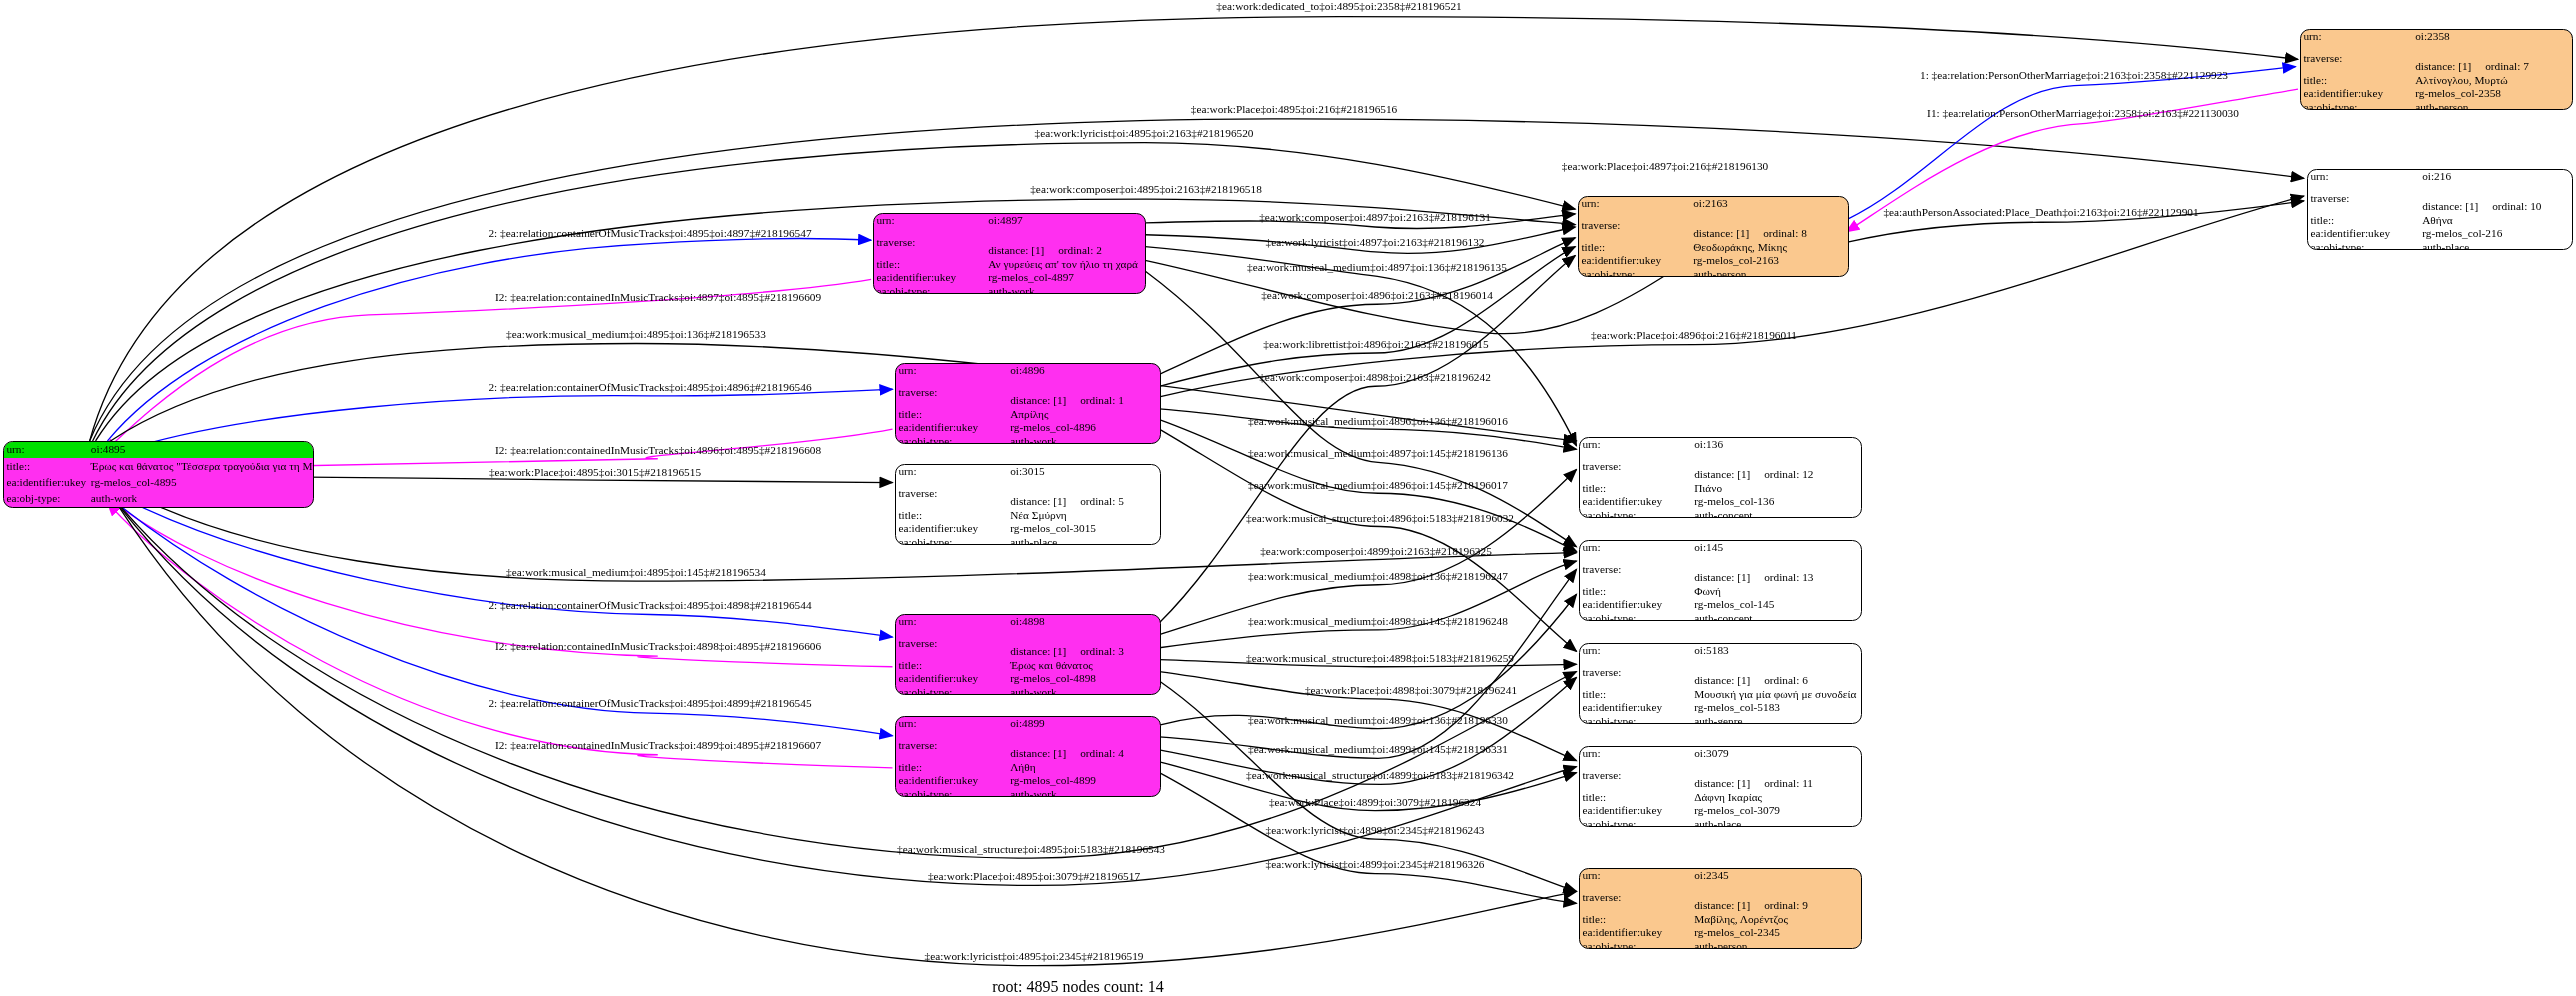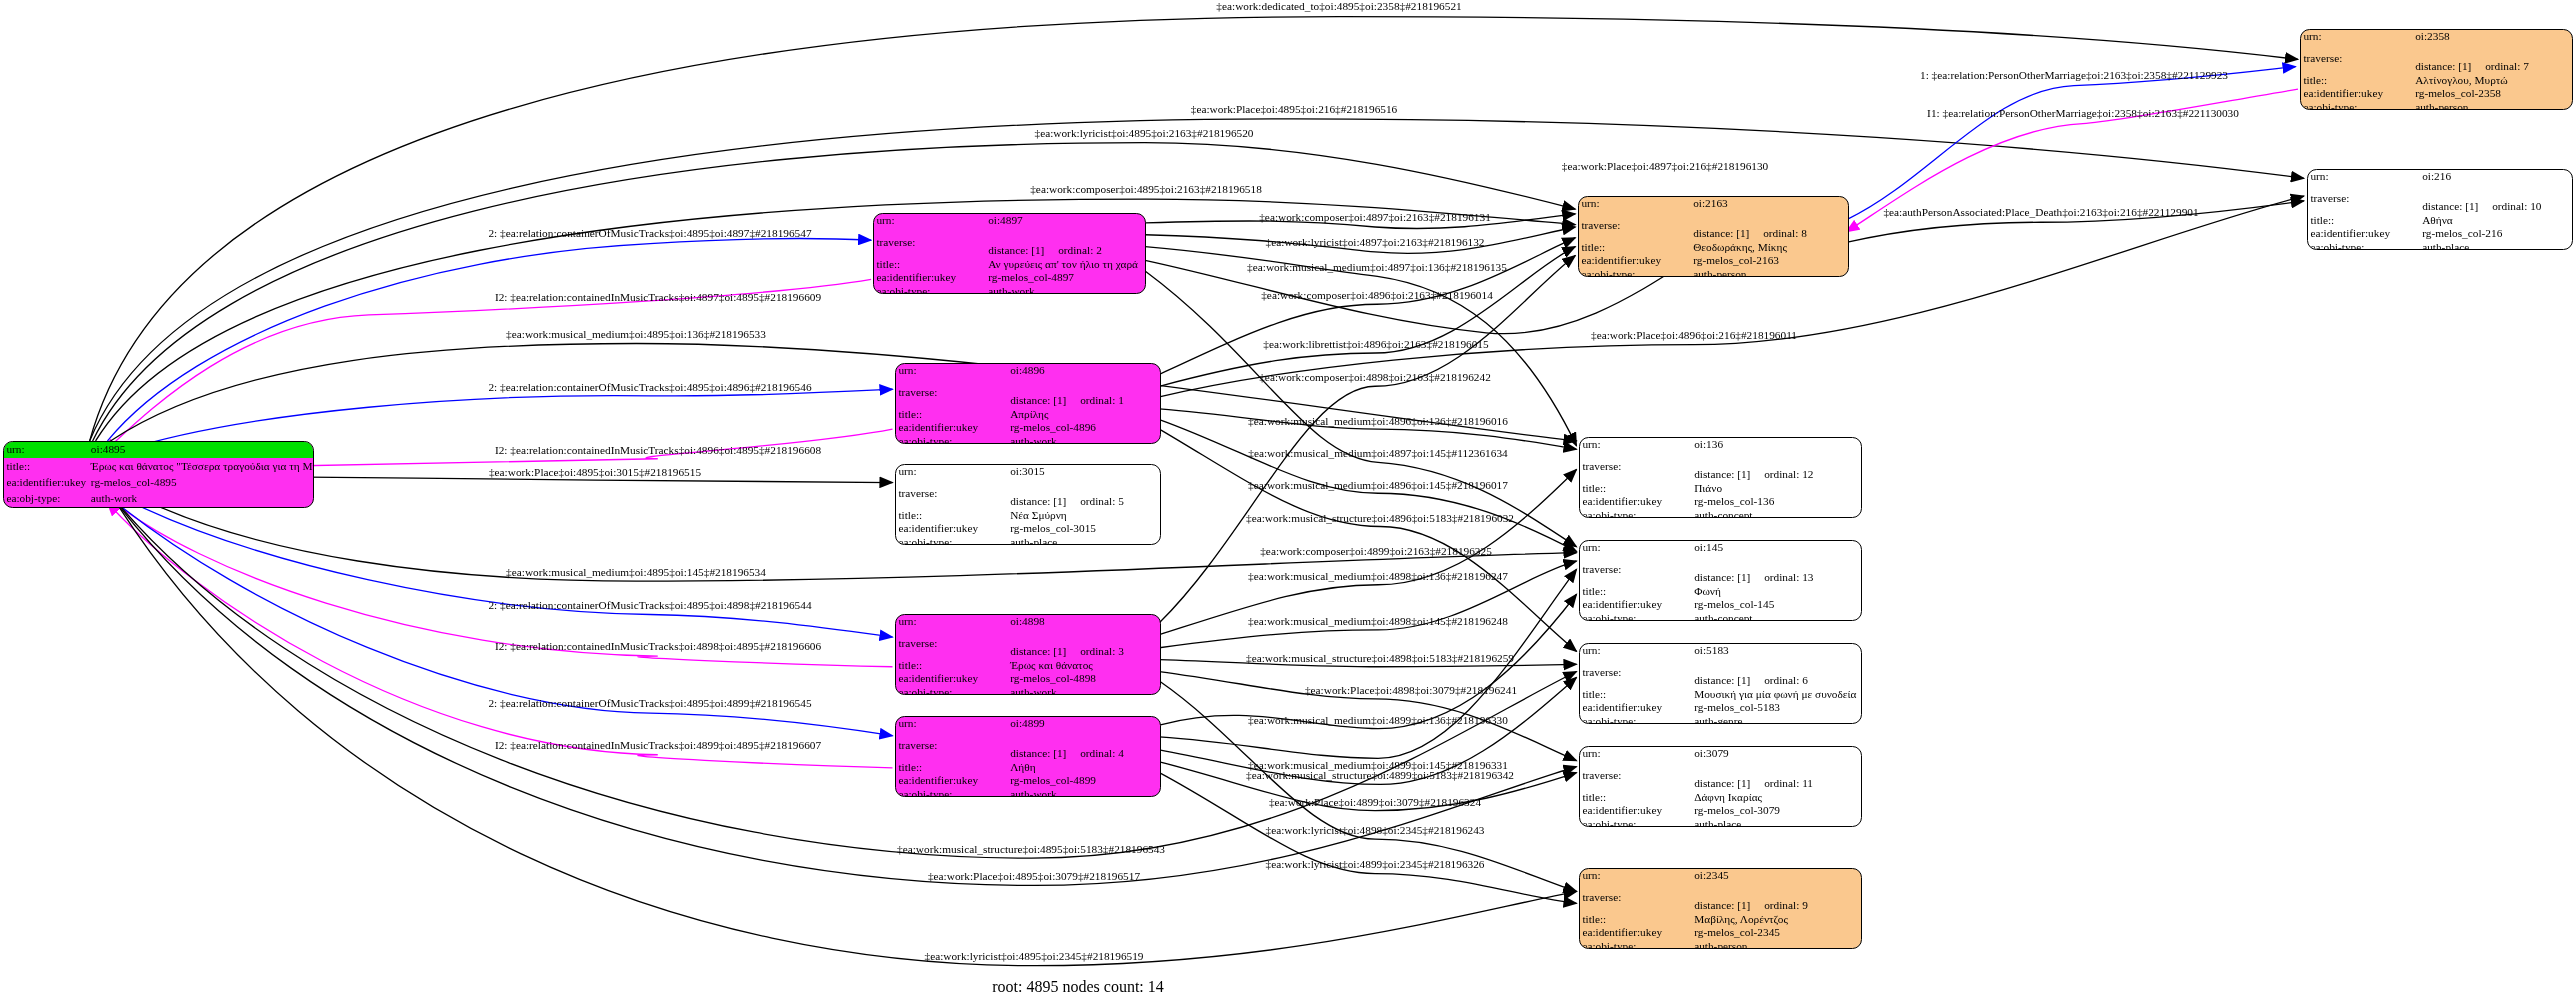--- a/index.html
+++ b/index.html
@@ -485,37 +485,37 @@
       <div class="elabel" style="left: 1377px; top: 268px;">‡ea:work:musical_medium‡oi:4897‡oi:136‡#218196135</div>
       <div class="elabel" style="left: 2041px; top: 213px; text-align: center;">‡ea:authPersonAssociated:Place_Death‡oi:2163‡oi:216‡#221129901</div>
       <div class="elabel" style="left: 658px; top: 298px;">I2: ‡ea:relation:containedInMusicTracks‡oi:4897‡oi:4895‡#218196609</div>
       <div class="elabel" style="left: 1377px; top: 296px;">‡ea:work:composer‡oi:4896‡oi:2163‡#218196014</div>
       <div class="elabel" style="left: 636px; top: 335px;">‡ea:work:musical_medium‡oi:4895‡oi:136‡#218196533</div>
       <div class="elabel" style="left: 1376px; top: 345px;">‡ea:work:librettist‡oi:4896‡oi:2163‡#218196015</div>
       <div class="elabel" style="left: 1694px; top: 336px;">‡ea:work:Place‡oi:4896‡oi:216‡#218196011</div>
       <div class="elabel" style="left: 1375px; top: 378px;">‡ea:work:composer‡oi:4898‡oi:2163‡#218196242</div>
       <div class="elabel" style="left: 650px; top: 388px;">2: ‡ea:relation:containerOfMusicTracks‡oi:4895‡oi:4896‡#218196546</div>
       <div class="elabel" style="left: 1378px; top: 422px;">‡ea:work:musical_medium‡oi:4896‡oi:136‡#218196016</div>
-      <div class="elabel" style="left: 1378px; top: 454px;">‡ea:work:musical_medium‡oi:4897‡oi:145‡#112361634</div>
+      <div class="elabel" style="left: 1378px; top: 454px;">‡ea:work:musical_medium‡oi:4897‡oi:145‡#218196136</div>
       <div class="elabel" style="left: 658px; top: 451px;">I2: ‡ea:relation:containedInMusicTracks‡oi:4896‡oi:4895‡#218196608</div>
       <div class="elabel" style="left: 595px; top: 473px;">‡ea:work:Place‡oi:4895‡oi:3015‡#218196515</div>
       <div class="elabel" style="left: 1378px; top: 486px;">‡ea:work:musical_medium‡oi:4896‡oi:145‡#218196017</div>
       <div class="elabel" style="left: 1380px; top: 519px;">‡ea:work:musical_structure‡oi:4896‡oi:5183‡#218196032</div>
       <div class="elabel" style="left: 1376px; top: 552px;">‡ea:work:composer‡oi:4899‡oi:2163‡#218196325</div>
       <div class="elabel" style="left: 636px; top: 573px;">‡ea:work:musical_medium‡oi:4895‡oi:145‡#218196534</div>
       <div class="elabel" style="left: 1378px; top: 577px;">‡ea:work:musical_medium‡oi:4898‡oi:136‡#218196247</div>
       <div class="elabel" style="left: 1378px; top: 622px; text-align: center;">‡ea:work:musical_medium‡oi:4898‡oi:145‡#218196248</div>
       <div class="elabel" style="left: 650px; top: 606px;">2: ‡ea:relation:containerOfMusicTracks‡oi:4895‡oi:4898‡#218196544</div>
       <div class="elabel" style="left: 1380px; top: 659px;">‡ea:work:musical_structure‡oi:4898‡oi:5183‡#218196259</div>
       <div class="elabel" style="left: 658px; top: 647px;">I2: ‡ea:relation:containedInMusicTracks‡oi:4898‡oi:4895‡#218196606</div>
       <div class="elabel" style="left: 1375px; top: 691px; margin-left: 36px;">‡ea:work:Place‡oi:4898‡oi:3079‡#218196241</div>
       <div class="elabel" style="left: 650px; top: 704px;">2: ‡ea:relation:containerOfMusicTracks‡oi:4895‡oi:4899‡#218196545</div>
       <div class="elabel" style="left: 1378px; top: 721px;">‡ea:work:musical_medium‡oi:4899‡oi:136‡#218196330</div>
       <div class="elabel" style="left: 658px; top: 746px;">I2: ‡ea:relation:containedInMusicTracks‡oi:4899‡oi:4895‡#218196607</div>
-      <div class="elabel" style="left: 1378px; top: 750px; margin-top: 16px;">‡ea:work:musical_medium‡oi:4899‡oi:145‡#218196331</div>
+      <div class="elabel" style="left: 1378px; top: 750px;">‡ea:work:musical_medium‡oi:4899‡oi:145‡#218196331</div>
       <div class="elabel" style="left: 1380px; top: 776px;">‡ea:work:musical_structure‡oi:4899‡oi:5183‡#218196342</div>
       <div class="elabel" style="left: 1375px; top: 803px;">‡ea:work:Place‡oi:4899‡oi:3079‡#218196324</div>
       <div class="elabel" style="left: 1375px; top: 831px;">‡ea:work:lyricist‡oi:4898‡oi:2345‡#218196243</div>
       <div class="elabel" style="left: 1031px; top: 850px;">‡ea:work:musical_structure‡oi:4895‡oi:5183‡#218196543</div>
       <div class="elabel" style="left: 1375px; top: 865px;">‡ea:work:lyricist‡oi:4899‡oi:2345‡#218196326</div>
       <div class="elabel" style="left: 1034px; top: 877px;">‡ea:work:Place‡oi:4895‡oi:3079‡#218196517</div>
       <div class="elabel" style="left: 1034px; top: 957px;">‡ea:work:lyricist‡oi:4895‡oi:2345‡#218196519</div>
     </div>
 
   <div class="footer" style="left:1034px;top:987px;">root: 4895 nodes count: 14</div>

